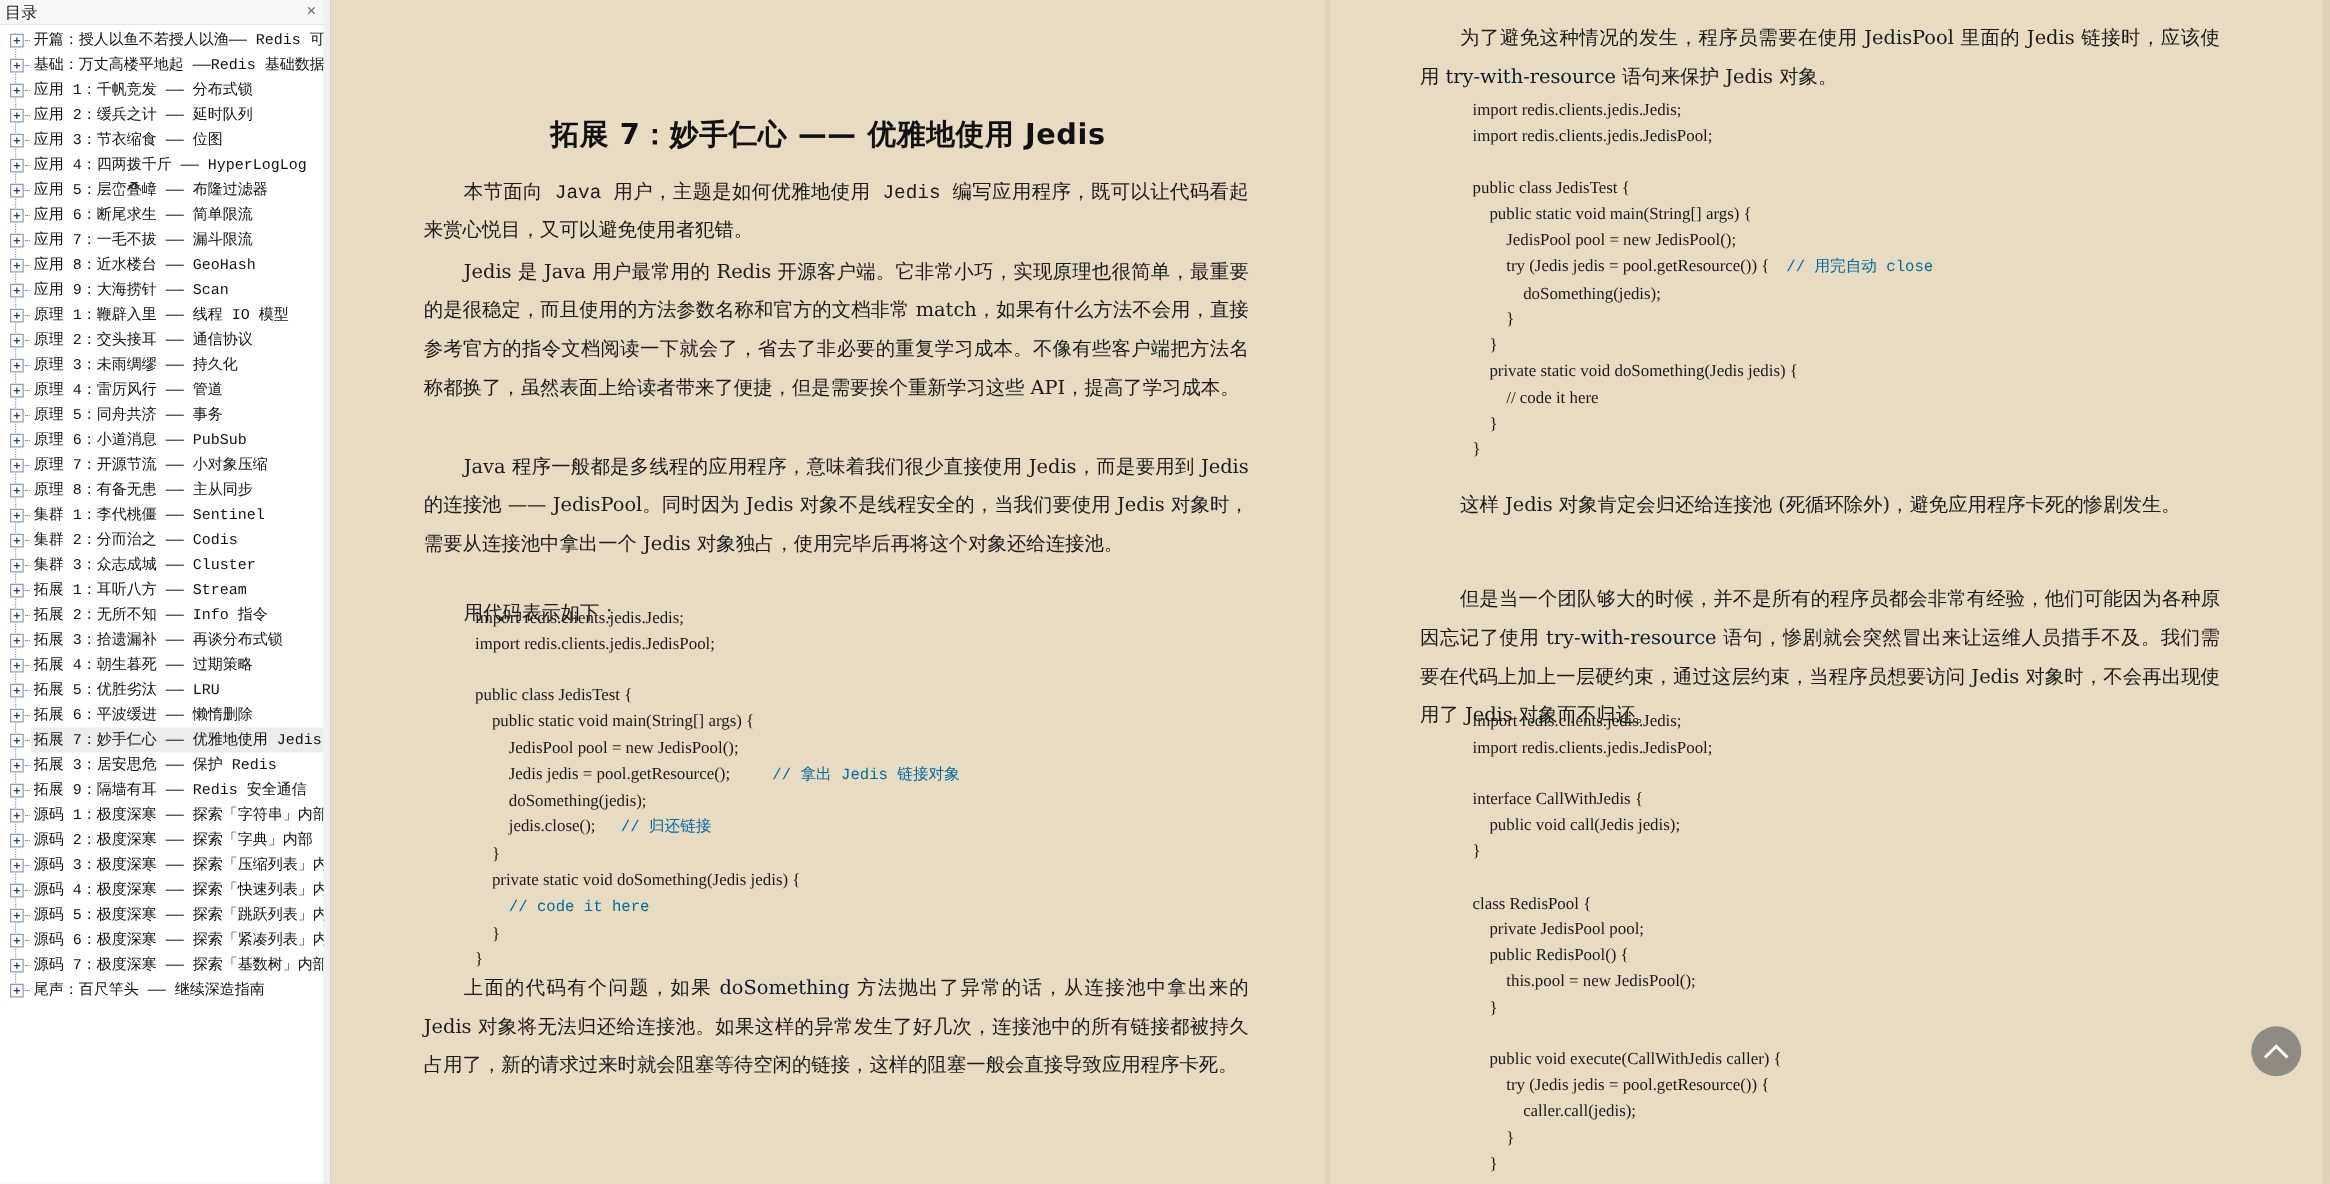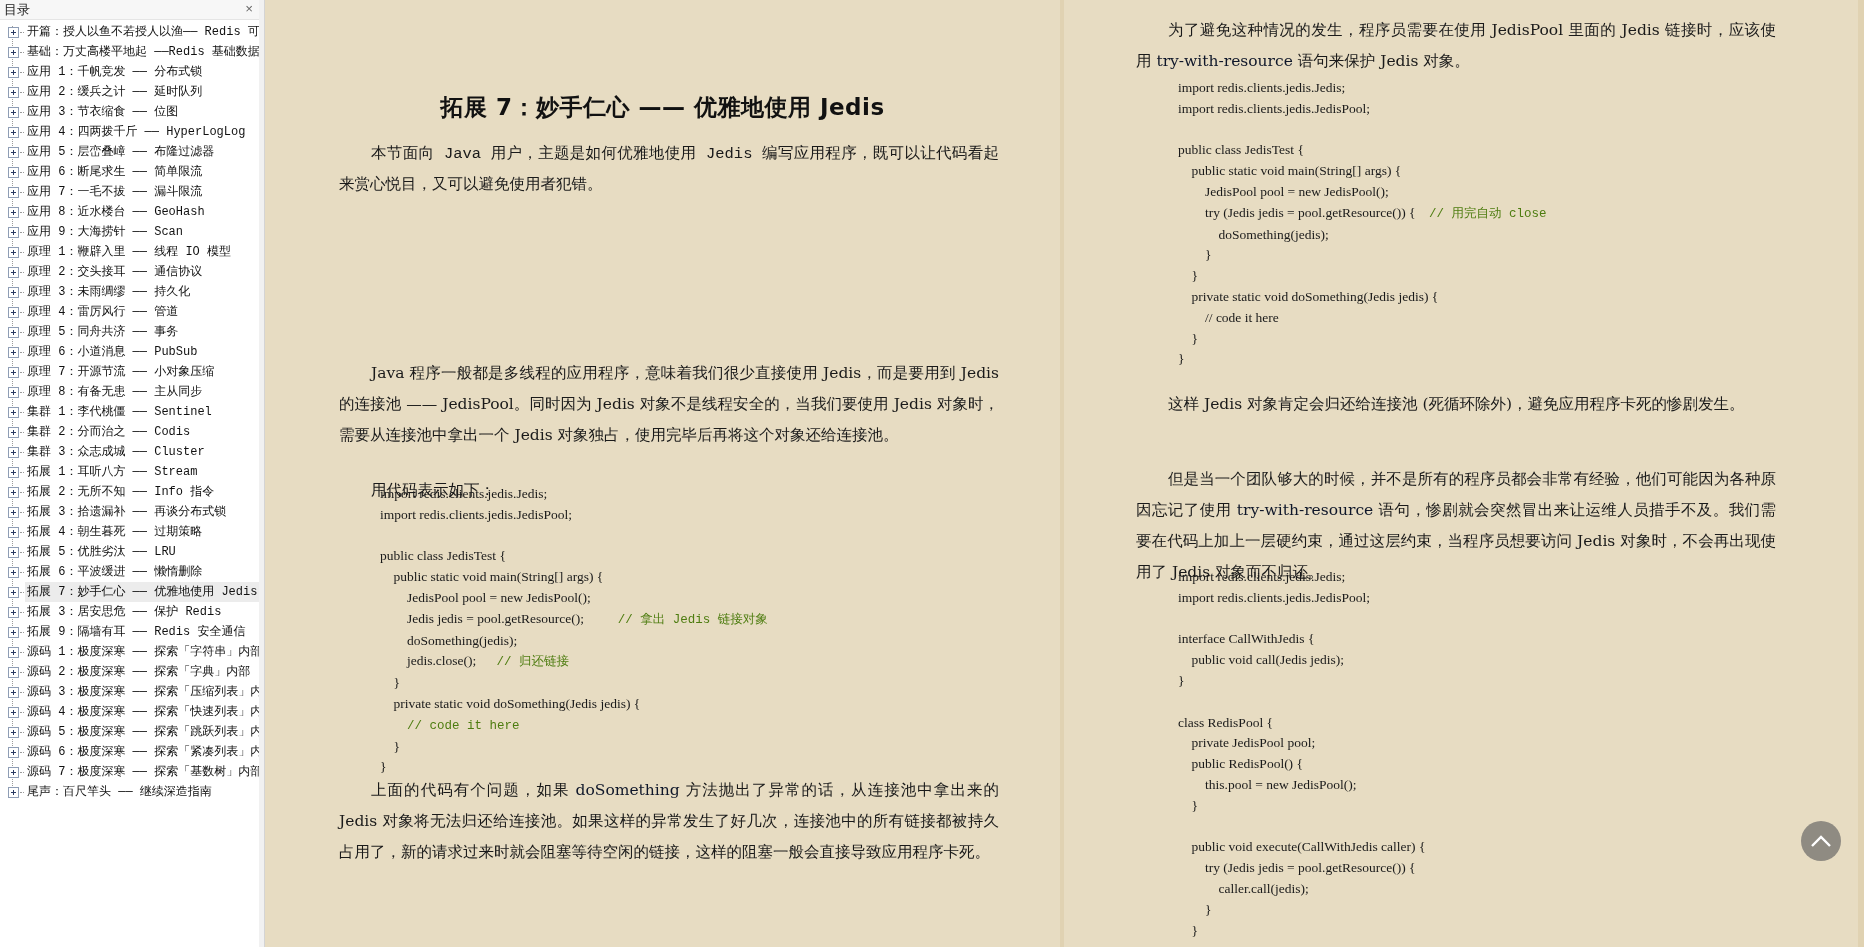--- a/index.html
+++ b/index.html
@@ -61,21 +61,21 @@
   }
   .para {
     position: absolute; font-size: 15.5px; line-height: 31px; text-align: justify;
     text-indent: 32px; margin: 0;
   }
   .hl { color: #0f172a; }
   .code {
     position: absolute; font-family: "Liberation Serif", "DejaVu Serif", serif;
     font-size: 13.5px; line-height: 20.8px; white-space: pre; color: #1a1a1a; margin: 0;
   }
-  .cmt { color: #4d7c0f; font-family: "Liberation Mono", "DejaVu Sans Mono", monospace; font-size: 12.5px; }
+  .cmt { color: #0369a1; font-family: "Liberation Mono", "DejaVu Sans Mono", monospace; font-size: 12.5px; }
   .plain-note { position: absolute; font-size: 15.5px; line-height: 31px; margin: 0; }
 
   .back-top {
     position: absolute; left: 1801px; top: 821px; width: 40px; height: 40px; border-radius: 50%;
     background: #8f8b82; display: flex; align-items: center; justify-content: center; cursor: pointer;
   }
 </style>
 </head>
 <body>
 
@@ -281,20 +281,21 @@
         <span class="toc-label">尾声：百尺竿头 —— 继续深造指南</span>
       </li>
     </ul>
 </div>
 <div class="sidebar-edge"></div>
 
 <div class="page page-left">
   <div class="chapter-title">拓展 7：妙手仁心 —— 优雅地使用 Jedis</div>
 
   <p class="para" style="left:74px; top:139px; width:660px;font-family:Liberation Mono, monospace;">本节面向 Java 用户，主题是如何优雅地使用 Jedis 编写应用程序，既可以让代码看起来赏心悦目，又可以避免使用者犯错。</p>
+  <p class="para" style="left:74px; top:202px; width:660px;">Jedis 是 Java 用户最常用的 Redis 开源客户端。它非常小巧，实现原理也很简单，最重要的是很稳定，而且使用的方法参数名称和官方的文档非常 match，如果有什么方法不会用，直接参考官方的指令文档阅读一下就会了，省去了非必要的重复学习成本。不像有些客户端把方法名称都换了，虽然表面上给读者带来了便捷，但是需要挨个重新学习这些 API，提高了学习成本。</p>
   <p class="para" style="left:74px; top:358px; width:660px;">Java 程序一般都是多线程的应用程序，意味着我们很少直接使用 Jedis，而是要用到 Jedis 的连接池 —— JedisPool。同时因为 Jedis 对象不是线程安全的，当我们要使用 Jedis 对象时，需要从连接池中拿出一个 Jedis 对象独占，使用完毕后再将这个对象还给连接池。</p>
   <p class="plain-note" style="left:106px; top:451px;margin-top:24px;">用代码表示如下：</p>
 
   <div class="code" style="left:115px; top:484px;"><span>import redis.clients.jedis.Jedis;</span>
 <span>import redis.clients.jedis.JedisPool;</span>
 
 <span>public class JedisTest {</span>
 <span>    public static void main(String[] args) {</span>
 <span>        JedisPool pool = new JedisPool();</span>
 <span>        Jedis jedis = pool.getResource();</span>          <span class="cmt">// 拿出 Jedis 链接对象</span>

